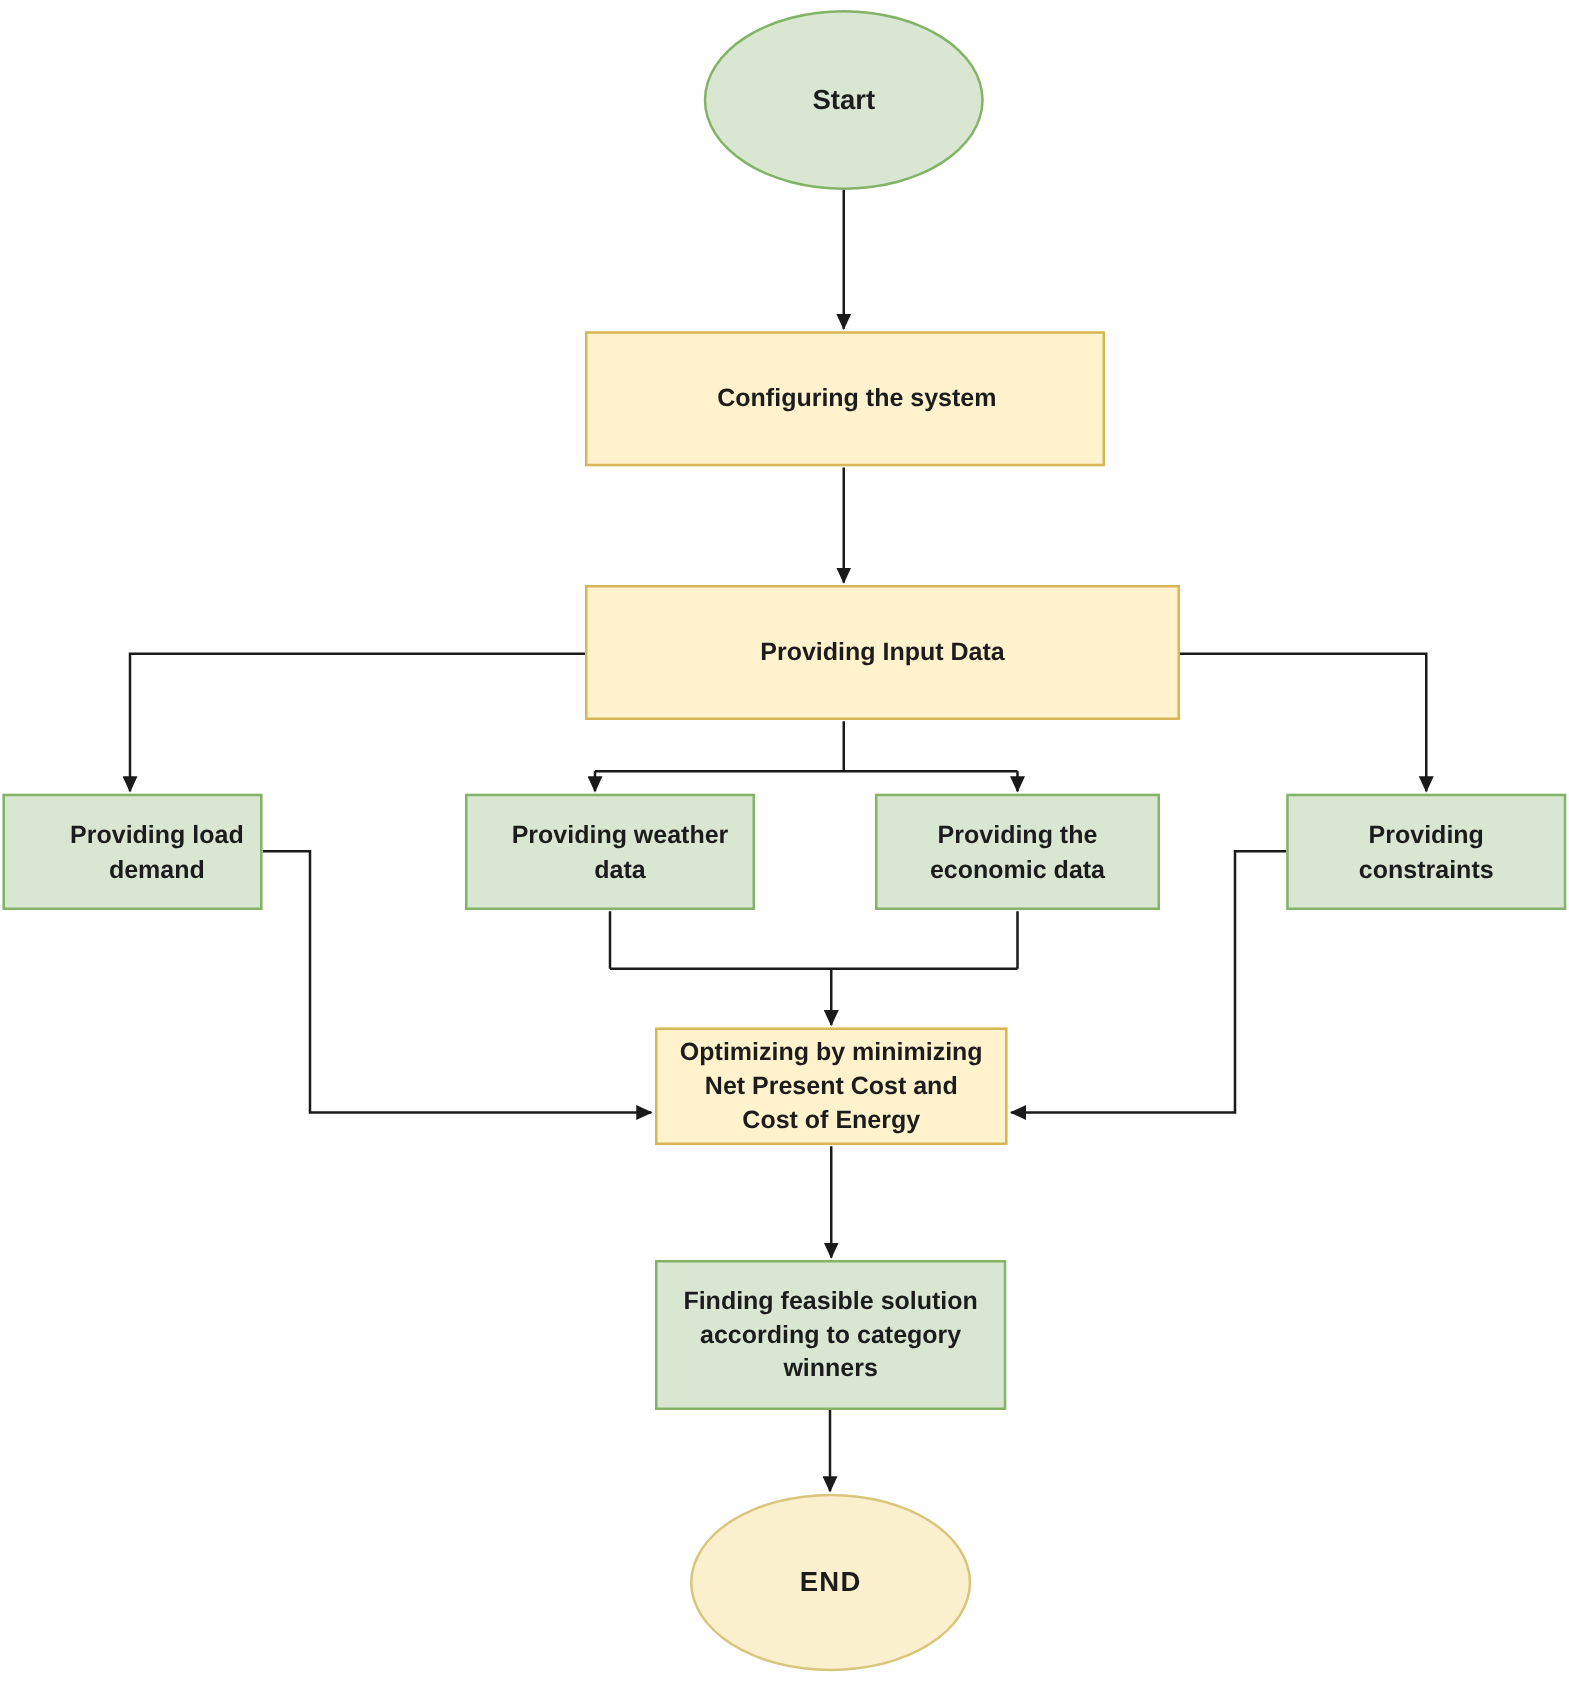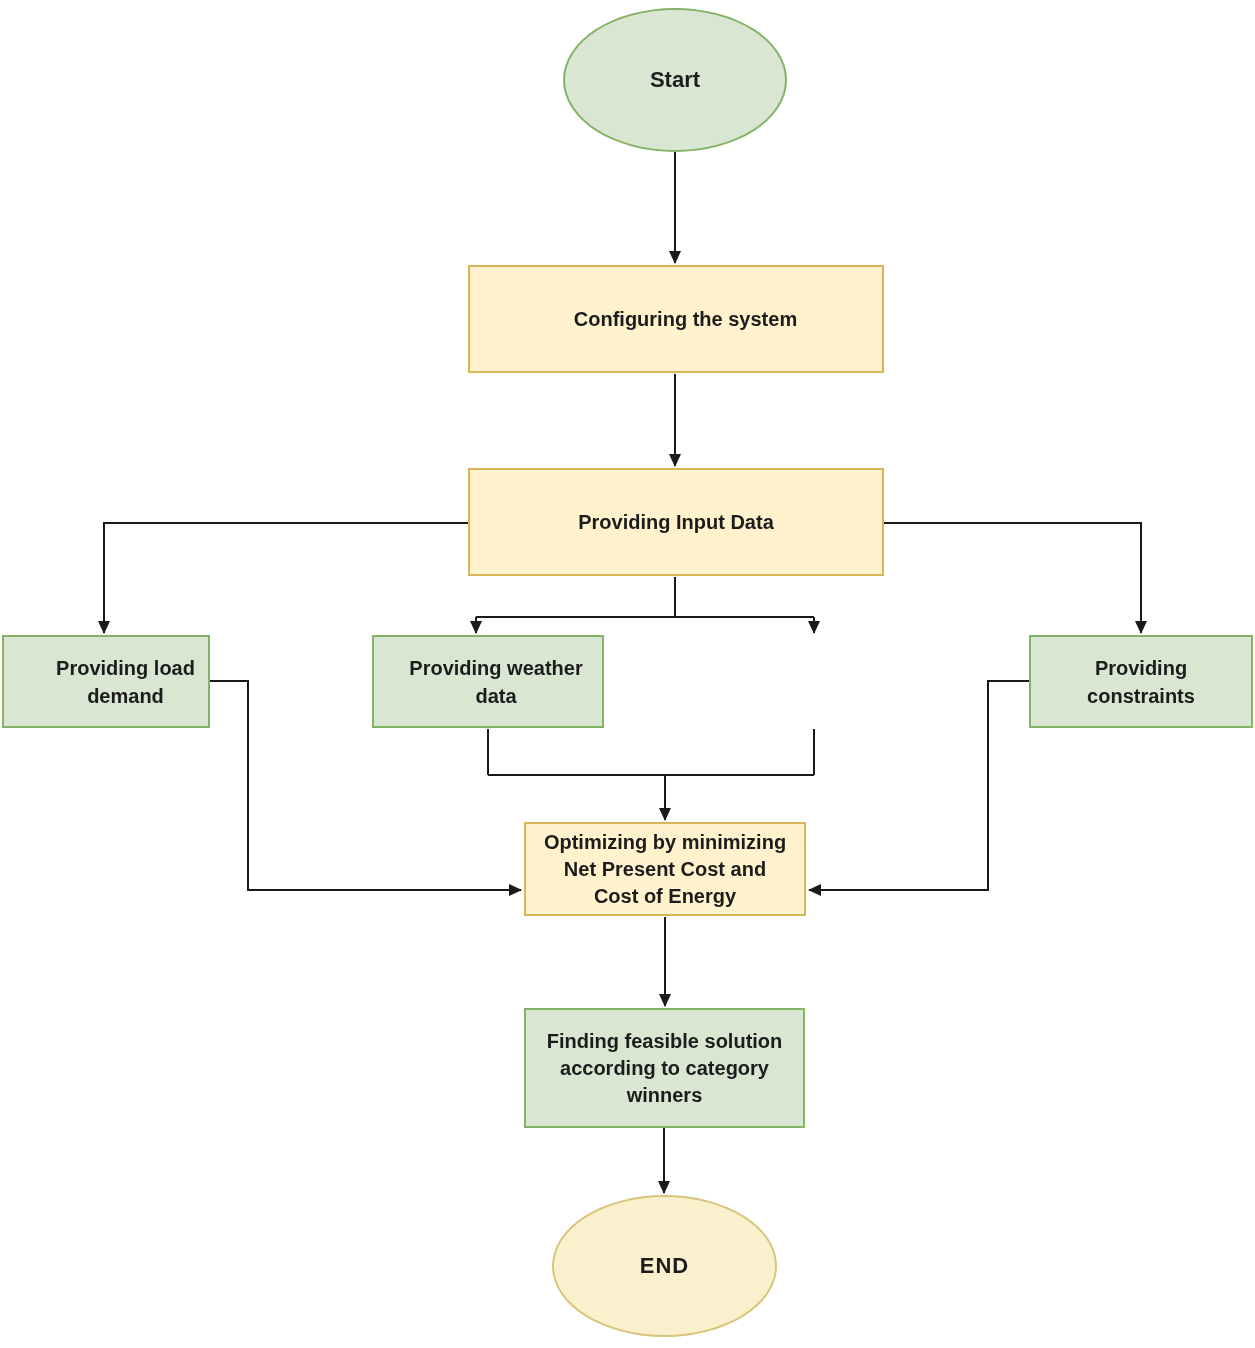--- a/index.html
+++ b/index.html
@@ -49,21 +49,21 @@
   }
   .node .label{white-space:pre-line;}
   .rect.green{background:var(--green-fill);border:2px solid var(--green-border);}
   .rect.yellow{background:var(--yellow-fill);border:2px solid var(--yellow-border);}
   .ellipse{border-radius:50%;}
   .ellipse.green{background:var(--green-fill);border:2px solid var(--green-border);}
   .ellipse.cream{background:var(--end-fill);border:2px solid var(--end-border);}
 
   #n-start{left:563px;top:8px;width:224px;height:144px;font-size:22px;}
   #n-configuring{left:468px;top:265px;width:416px;height:108px;padding-left:19px;}
-  #n-input{left:468px;top:468px;width:416px;height:108px;}
+  #n-input{left:468px;top:468px;width:476px;height:108px;}
   #n-load{left:2px;top:635px;width:208px;height:93px;padding-left:39px;}
   #n-weather{left:372px;top:635px;width:232px;height:93px;padding-left:16px;}
   #n-economic{left:700px;top:635px;width:228px;height:93px;}
   #n-constraints{left:1029px;top:635px;width:224px;height:93px;}
   #n-optimizing{left:524px;top:822px;width:282px;height:94px;line-height:1.35;}
   #n-feasible{left:524px;top:1008px;width:281px;height:120px;line-height:1.35;align-items:center;}
   #n-end{left:552px;top:1195px;width:225px;height:142px;font-size:22px;letter-spacing:1px;}
 </style>
 </head>
 <body>
@@ -109,20 +109,24 @@
   <div class="node rect green" id="n-load">
     <span class="label">Providing load
 demand</span>
   </div>
 
   <div class="node rect green" id="n-weather">
     <span class="label">Providing weather
 data</span>
   </div>
 
+  <div class="node rect green" id="n-economic">
+    <span class="label">Providing the
+economic data</span>
+  </div>
 
   <div class="node rect green" id="n-constraints">
     <span class="label">Providing
 constraints</span>
   </div>
 
   <div class="node rect yellow" id="n-optimizing">
     <span class="label">Optimizing by minimizing
 Net Present Cost and
 Cost of Energy</span>

